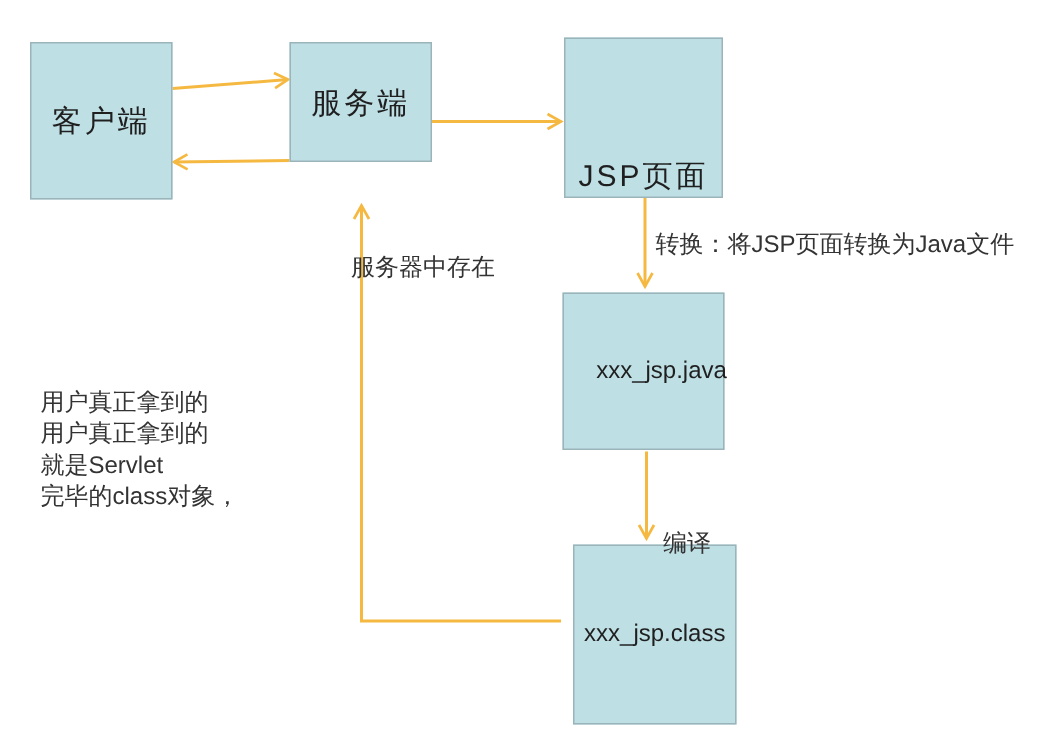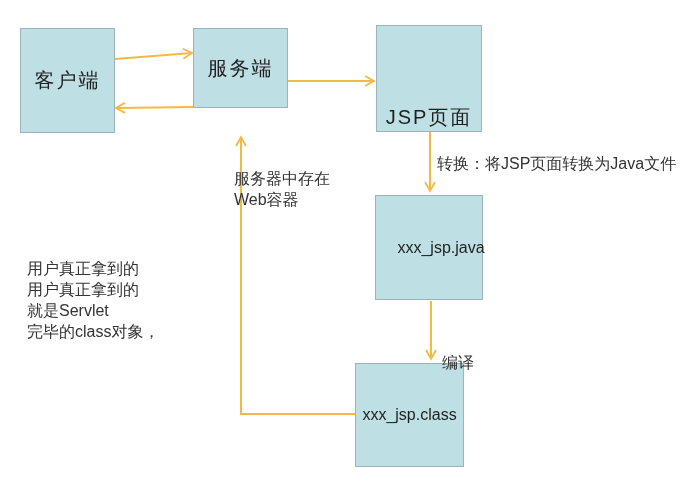--- a/index.html
+++ b/index.html
@@ -12,21 +12,21 @@
     position:absolute;background:#bedfe4;border:1px solid #9ab4ba;
     display:flex;align-items:center;justify-content:center;
     color:#1f1f1f;box-sizing:border-box;text-align:center;
   }
   .box-lg{font-size:20px;letter-spacing:2px;}
   .box-sm{font-size:16px;letter-spacing:0;}
   .box-client{left:20px;top:28px;width:95px;height:105px;}
   .box-server{left:193px;top:28px;width:95px;height:80px;}
   .box-jsp{left:376px;top:25px;width:106px;height:107px;align-items:flex-end;}
   .box-java{left:375px;top:195px;width:108px;height:105px;padding-left:24px;}
-  .box-class{left:355px;top:363px;width:109px;height:104px;}
+  .box-class{left:382px;top:363px;width:109px;height:120px;}
   .note{position:absolute;color:#333333;font-size:16px;line-height:21px;white-space:nowrap;}
   .note-web{left:192px;top:168px;margin-left:42px;}
   .note-convert{left:437px;top:153px;}
   .note-compile{left:442px;top:316px;margin-top:36px;}
   .note-user{left:27px;top:210px;margin-top:48px;}
 </style>
 </head>
 <body>
 
 <div class="stage">
@@ -60,21 +60,20 @@
   <div class="box box-sm box-java">
     <span>xxx_jsp.java</span>
   </div>
 
   <div class="box box-sm box-class">
     <span>xxx_jsp.class</span>
   </div>
 
   <div class="note note-web">
     <div>服务器中存在</div>
-    <div>Web容器</div>
   </div>
 
   <div class="note note-convert">
     <span>转换：将JSP页面转换为Java文件</span>
   </div>
 
   <div class="note note-compile">
     <span>编译</span>
   </div>
 

